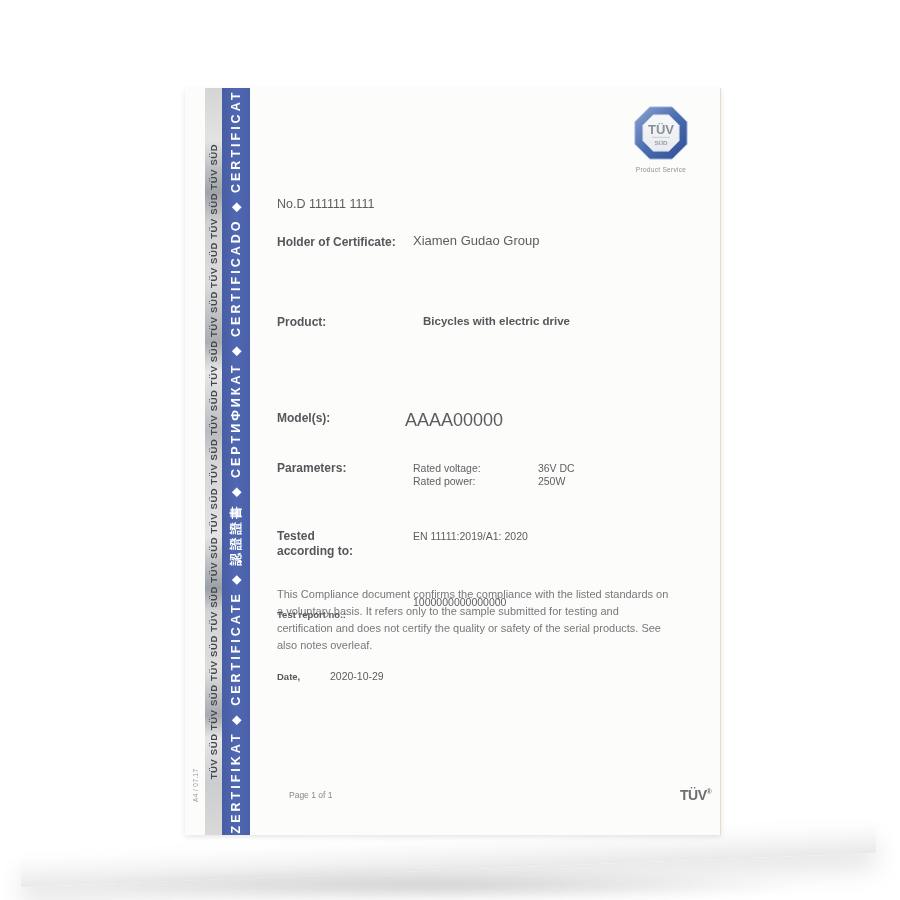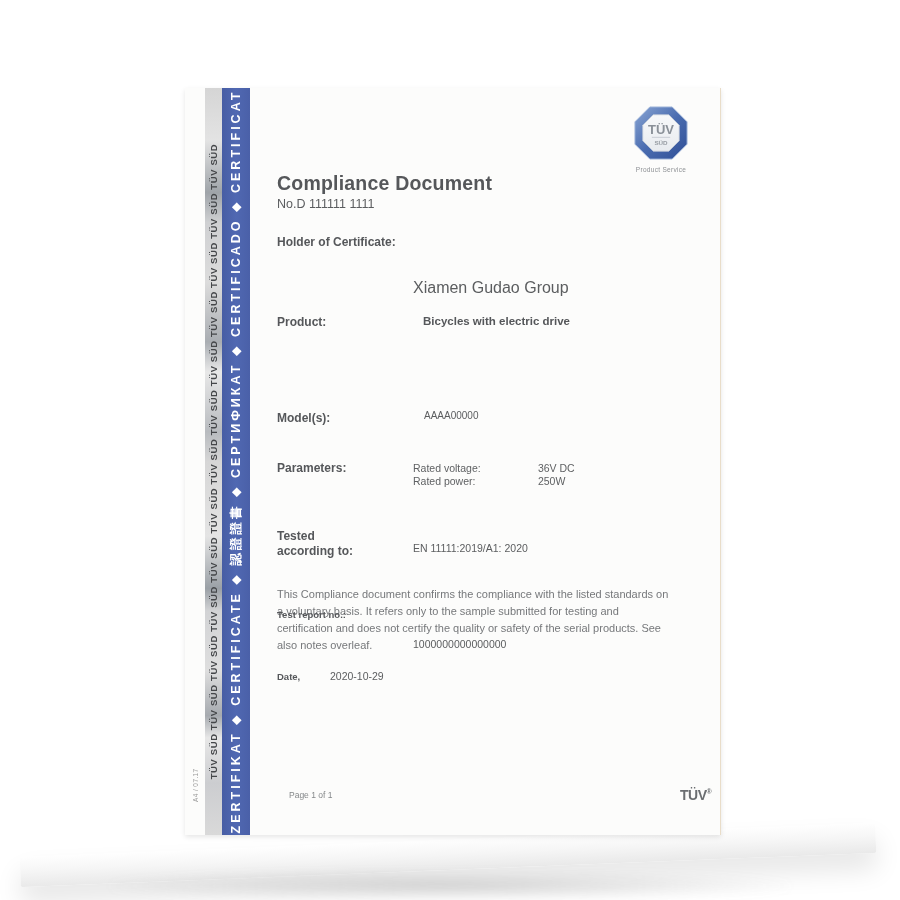--- a/index.html
+++ b/index.html
@@ -68,41 +68,41 @@
 
   
   .f{position:absolute;color:#5b5d5f;}
   .title{left:92px;top:84px;font-size:19.5px;font-weight:bold;color:#55575a;letter-spacing:0.2px;}
   .docnum{left:92px;top:109px;font-size:12.5px;color:#5b5d5f;}
 
   .lbl{font-weight:bold;font-size:11.5px;color:#55575a;}
   .val{font-size:11px;color:#5b5d5f;}
 
   .holder-label{left:92px;top:147px;font-size:12px;}
-  .holder-value{left:228px;top:145px;font-size:16px;margin-top:46px;}
+  .holder-value{left:228px;top:145px;font-size:13px;}
   .addr{left:228px;top:173px;font-size:10px;line-height:13px;color:#6a6c6e;}
 
   .product-label{left:92px;top:227px;font-size:12px;}
   .product-value{left:238px;top:227px;font-size:11.5px;font-weight:bold;color:#55575a;}
 
   .models-label{left:92px;top:323px;font-size:12px;}
-  .models-value{left:239px;top:322px;font-size:10px;text-align:right;}
+  .models-value{left:220px;top:322px;font-size:18px;text-align:right;}
 
   .params-label{left:92px;top:373px;font-size:12px;}
   .param-row{position:absolute;left:228px;width:260px;font-size:10.5px;color:#5f6163;}
   .param-row .pname{display:inline-block;width:122px;}
   .param-row .pval{display:inline-block;}
 
   .tested-label{left:92px;top:441px;font-size:12px;line-height:15px;}
-  .tested-value{left:228px;top:454px;font-size:10.5px;}
+  .tested-value{left:228px;top:442px;font-size:10.5px;}
 
   .disclaimer{left:92px;top:498px;width:398px;font-size:11px;line-height:17px;color:#76787b;}
 
   .report-label{left:92px;top:521px;font-size:9.5px;font-weight:bold;color:#55575a;}
-  .report-value{left:228px;top:550px;font-size:10.5px;}
+  .report-value{left:228px;top:508px;font-size:10.5px;}
 
   .date-label{left:92px;top:583px;font-size:9.5px;font-weight:bold;color:#55575a;}
   .date-value{left:145px;top:582px;font-size:10.5px;}
 
   .footer-page{left:92px;top:702px;font-size:8.5px;color:#85888a;padding-left:12px;}
   .footer-company{left:92px;top:714px;font-size:8.5px;color:#85888a;}
   .brand-mark{left:495px;top:699px;font-size:14px;font-weight:bold;color:#6b6e71;letter-spacing:-0.5px;}
   .brand-mark sup{font-size:7px;letter-spacing:0;}
 </style>
 </head>
@@ -136,21 +136,20 @@
         </defs>
         <polygon points="16.4,1 39.6,1 55,16.4 55,39.6 39.6,55 16.4,55 1,39.6 1,16.4" fill="url(#octg)" stroke="#9fb4d8" stroke-width="1"></polygon>
         <polygon points="19.9,9.1 36.1,9.1 46.9,19.9 46.9,36.1 36.1,46.9 19.9,46.9 9.1,36.1 9.1,19.9" fill="url(#octin)" stroke="#c3cbd7" stroke-width="0.8"></polygon>
         <text x="28" y="29.5" text-anchor="middle" font-family="Liberation Sans, sans-serif" font-size="13.5" font-weight="bold" fill="#8a9098">TÜV</text>
         <line x1="18.5" y1="32.5" x2="37.5" y2="32.5" stroke="#b7bdc6" stroke-width="0.7"></line>
         <text x="28" y="40" text-anchor="middle" font-family="Liberation Sans, sans-serif" font-size="6.5" font-weight="bold" fill="#979ca3">SÜD</text>
       </svg>
       <div class="logo-caption">Product Service</div>
     </div>
 
-    <div class="f title">Compliance Document</div>
     <div class="f docnum">No.D 111111 1111</div>
 
     <div class="f lbl holder-label">Holder of Certificate:</div>
     <div class="f val holder-value">Xiamen Gudao Group</div>
 
     <div class="f lbl product-label">Product:</div>
     <div class="f product-value">Bicycles with electric drive</div>
 
     <div class="f lbl models-label">Model(s):</div>
     <div class="f val models-value">AAAA00000</div>

